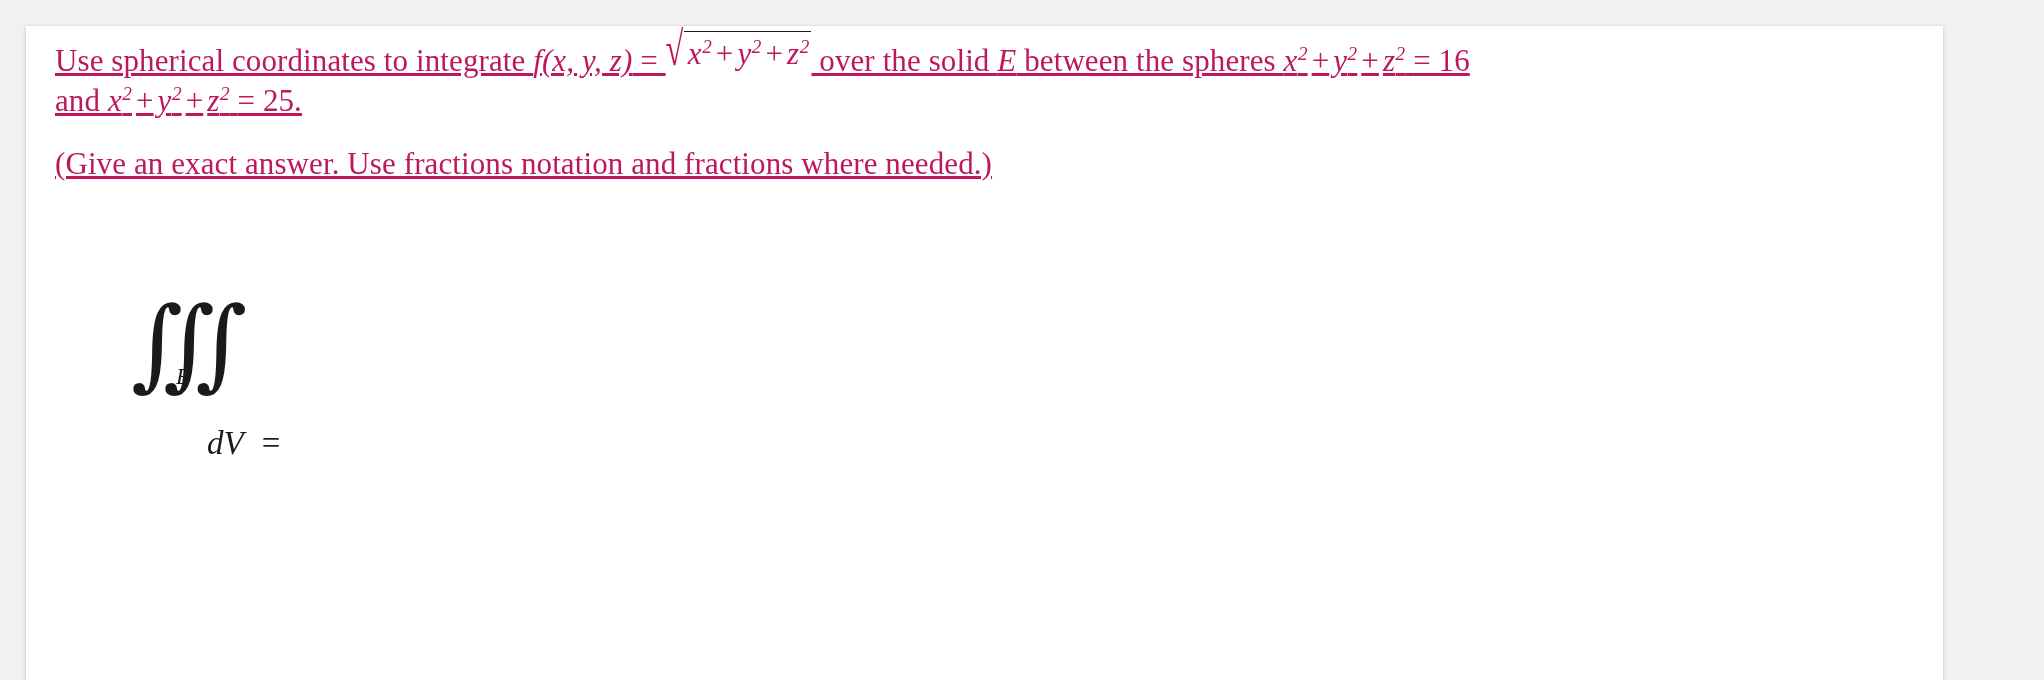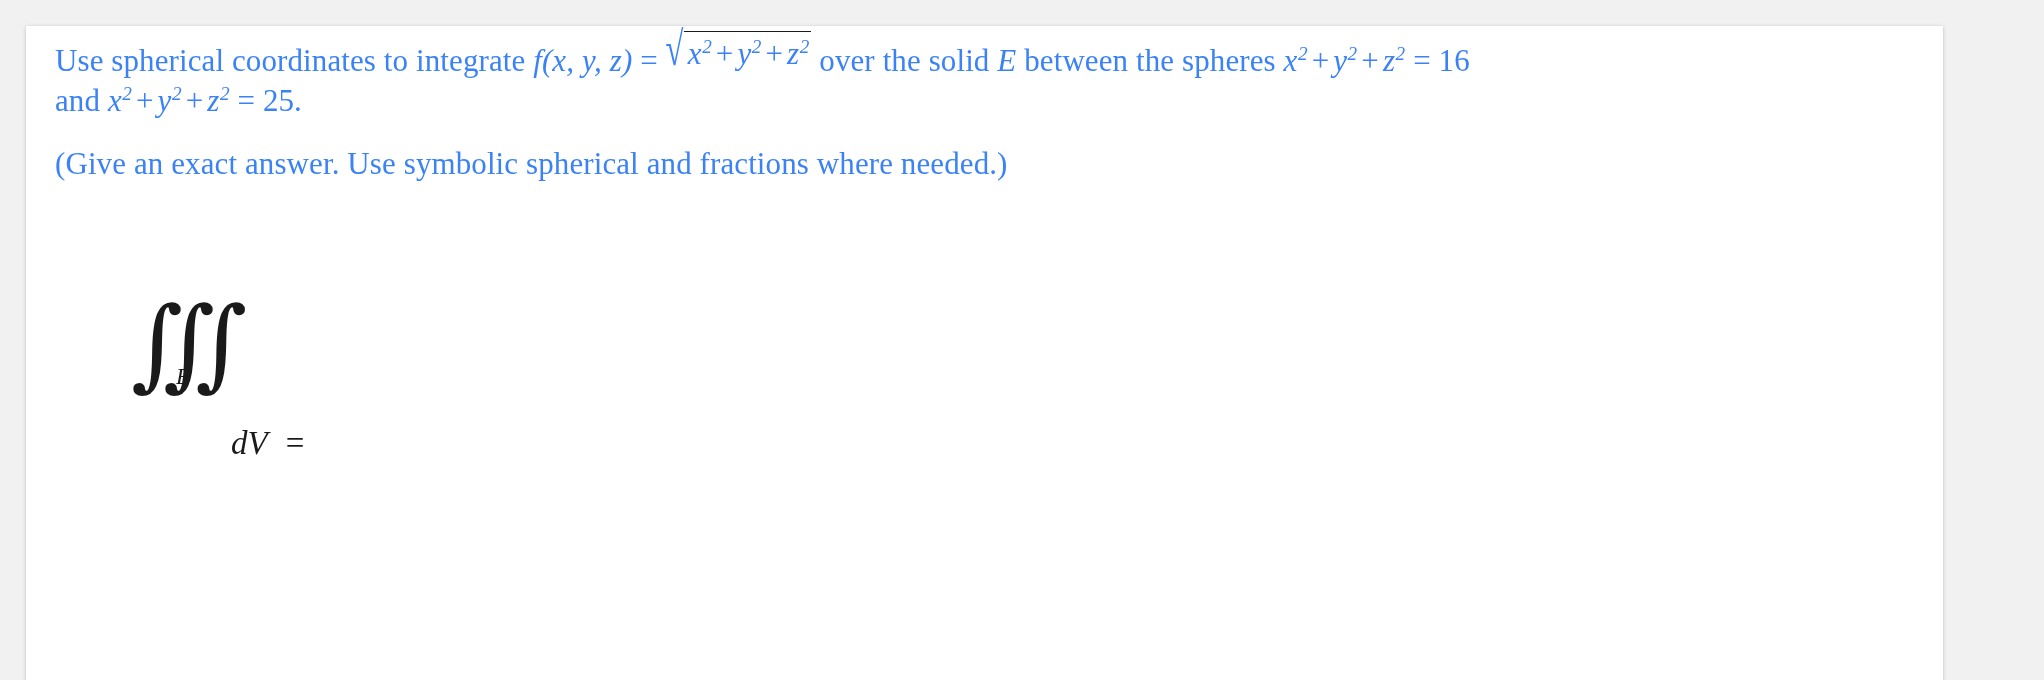--- a/index.html
+++ b/index.html
@@ -23,22 +23,23 @@
     height: 700px;
     background: #ffffff;
     box-shadow: 0 1px 4px rgba(0,0,0,0.18), 0 0 1px rgba(0,0,0,0.10);
     box-sizing: border-box;
   }
 
   
   .prose {
     font-size: 31px;
     line-height: 40px;
-    color: #3b82f6;
+    color: #be185d;
     letter-spacing: 0.1px;
+    text-decoration: underline;
   }
   #problem-statement {
     position: absolute;
     left: 29px;
     top: 12px;
     width: 1450px;
   }
   #answer-instructions {
     position: absolute;
     left: 29px;
@@ -134,41 +135,41 @@
 
   #radicand-group {
     position: relative;
     top: 56px;
     margin-left: 10px;
     font-size: 33px;
   }
   #dv-token {
     position: relative;
     top: 56px;
-    margin-left: 26px;
+    margin-left: 2px;
     font-size: 33px;
     font-style: italic;
   }
   #equals-token {
     position: relative;
     top: 56px;
     margin-left: 18px;
     font-size: 33px;
   }
 </style>
 </head>
 <body>
 
 <div id="question-card">
 
   <div id="problem-statement" class="prose">
     <span>Use spherical coordinates to integrate </span><span class="mi">f</span><span class="mi">(x, y, z)</span><span> = </span><span class="radical"><span class="sign">√</span><span class="radicand"><span class="mi">x</span><sup class="exp">2</sup><span class="op">+</span><span class="mi">y</span><sup class="exp">2</sup><span class="op">+</span><span class="mi">z</span><sup class="exp">2</sup></span></span><span> over the solid </span><span class="mi">E</span><span> between the spheres </span><span class="mi">x</span><sup class="exp">2</sup><span class="op">+</span><span class="mi">y</span><sup class="exp">2</sup><span class="op">+</span><span class="mi">z</span><sup class="exp">2</sup>&nbsp;<span>= 16</span><span> and </span><span class="mi">x</span><sup class="exp">2</sup><span class="op">+</span><span class="mi">y</span><sup class="exp">2</sup><span class="op">+</span><span class="mi">z</span><sup class="exp">2</sup>&nbsp;<span>= 25.</span>
   </div>
 
-  <div id="answer-instructions" class="prose">(Give an exact answer. Use symbolic spherical and fractions where needed.)</div>
+  <div id="answer-instructions" class="prose">(Give an exact answer. Use fractions notation and fractions where needed.)</div>
 
   <div id="formula-row">
 
     <div id="integral-expression">
 
       <span class="triple-integral">
         <span class="glyph">∫∫∫</span>
         <span class="limit">E</span>
       </span>
 

